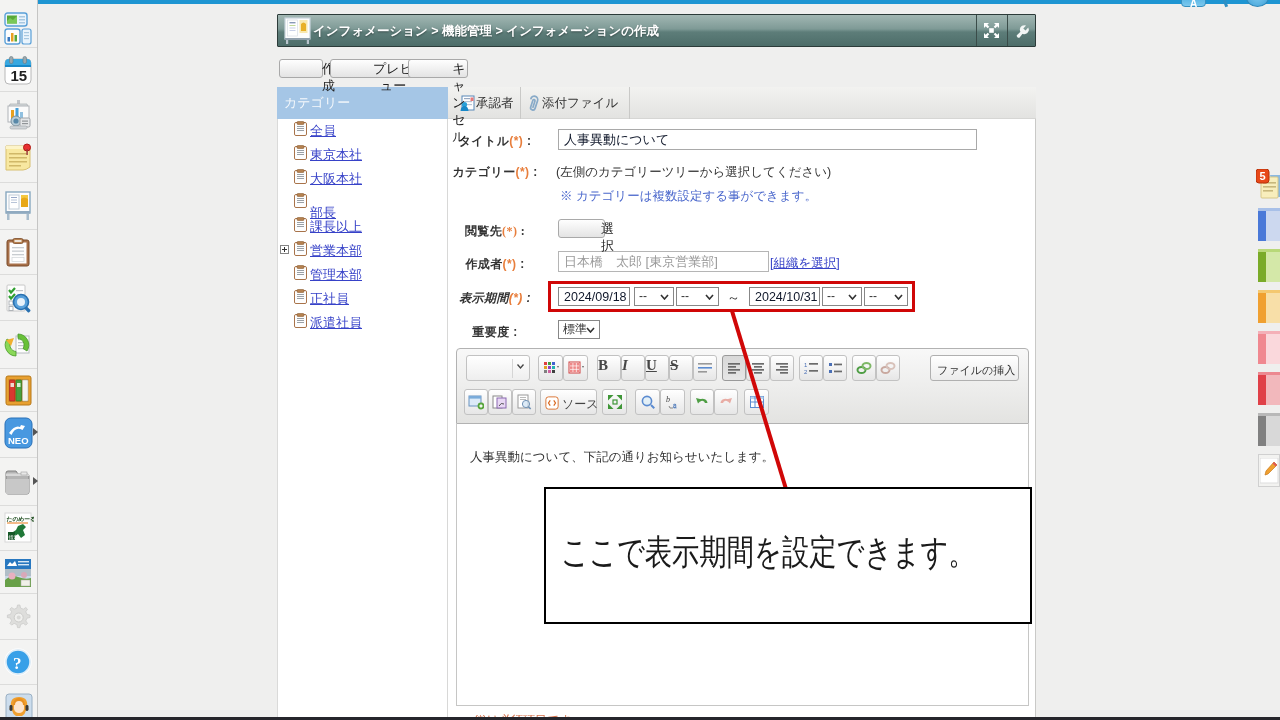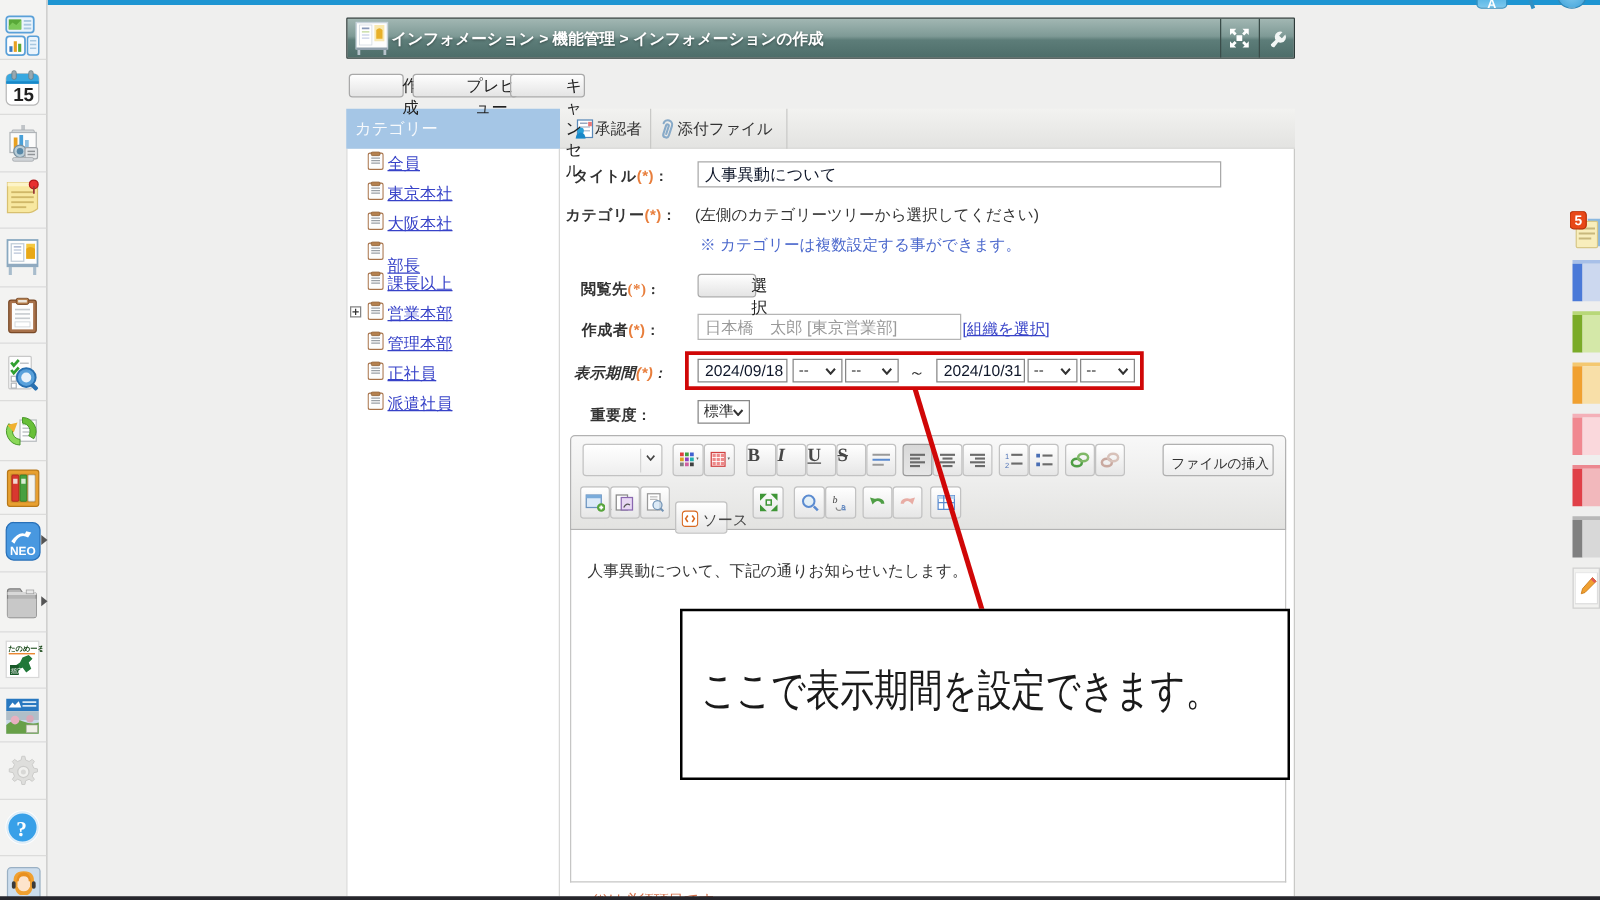--- a/index.html
+++ b/index.html
@@ -541,21 +541,21 @@
     </div>
 <div class="tbtn" style="left:512px;top:389px;width:24px;">
       <svg width="16" height="16" viewBox="0 0 16 16">
         <rect x="2" y="1" width="10" height="13" fill="#fff" stroke="#9a9a9a"></rect>
         <rect x="4" y="3" width="6" height="1" fill="#bbb"></rect>
         <rect x="4" y="5" width="6" height="1" fill="#bbb"></rect>
         <circle cx="10" cy="10" r="3.6" fill="#cfe3f4" fill-opacity="0.7" stroke="#7293b5"></circle>
         <rect x="12.2" y="12.4" width="3.4" height="1.6" fill="#7293b5" transform="rotate(45 13 13)"></rect>
       </svg>
     </div>
-<div class="tbtn" style="left:540px;top:389px;width:42px;margin-top:12px;">
+<div class="tbtn" style="left:540px;top:389px;width:57px;">
       <span style="position:absolute;left:4px;top:6px;"><svg width="14" height="14" viewBox="0 0 16 16">
           <rect x="1" y="1" width="14" height="14" rx="3" fill="#fff" stroke="#d86820"></rect>
           <path d="M6 5 4 8 6 11" stroke="#d86820" stroke-width="1.4" fill="none"></path>
           <path d="M10 5 12 8 10 11" stroke="#d86820" stroke-width="1.4" fill="none"></path>
         </svg></span>
       <span style="position:absolute;left:21px;top:6px;font-size:12px;color:#444;">ソース</span>
     </div>
 <div class="tbtn" style="left:602px;top:389px;width:25px;">
       <svg width="16" height="16" viewBox="0 0 16 16">
         <g fill="#3f9637">

